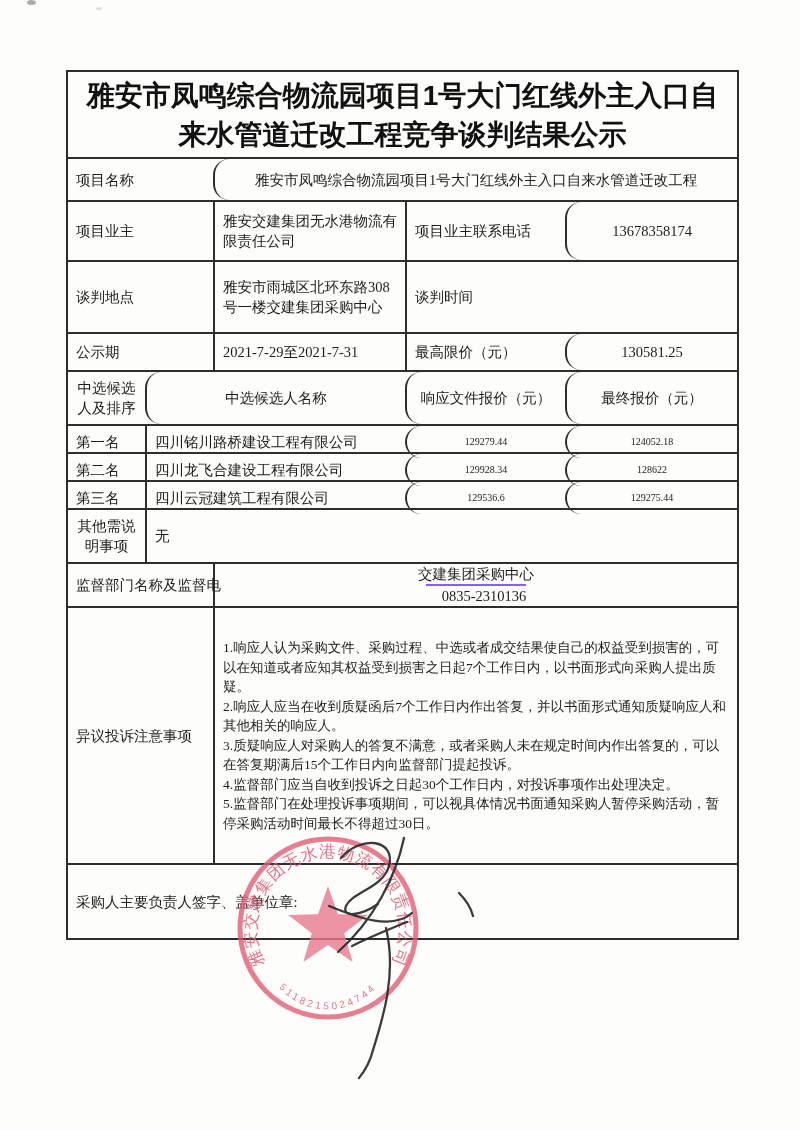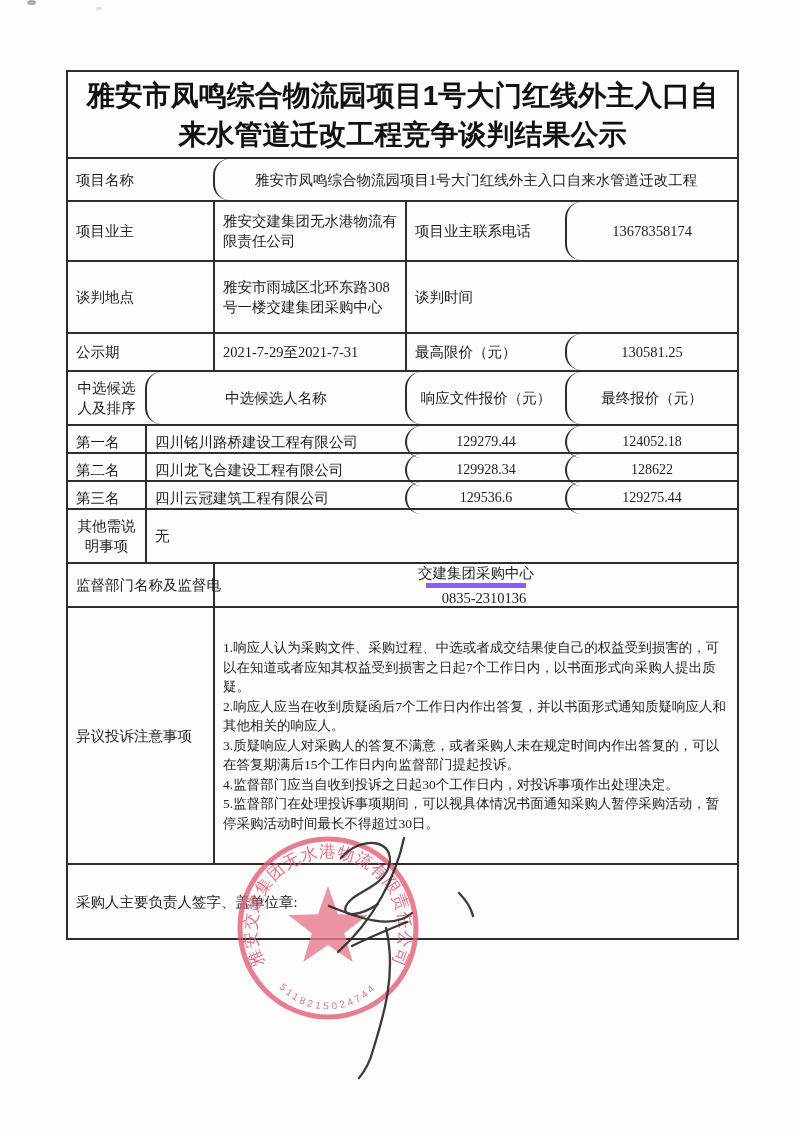--- a/index.html
+++ b/index.html
@@ -54,25 +54,25 @@
   .rh-obj{height:257px;}
   .rh-sign{height:75px;}
 
   .title-cell{
     flex:1;justify-content:center;align-items:center;text-align:center;
     font-family:"Liberation Sans", sans-serif;
     font-weight:bold;font-size:28px;line-height:39px;
     padding:9px 12px;letter-spacing:0px;color:#111;border-radius:19px;
   }
   .cand-hdr{font-size:14.5px;}
-  .price{font-size:14px;}
+  .price{font-size:10px;}
   .sup-col{display:flex;flex-direction:column;flex:1;align-items:center;}
   .sup-sub{flex:1;display:flex;align-items:center;justify-content:center;
            font-size:14.5px;box-sizing:border-box;}
-  .sup-sub.bt{border-top:5px solid #8b5cf6;padding-left:16px;}
+  .sup-sub.bt{border-top:2px solid #8b5cf6;padding-left:16px;}
   .sup-label-span{white-space:nowrap;position:relative;z-index:2;}
   .obj-content{
     flex:1;display:flex;flex-direction:column;justify-content:center;
     font-size:13.5px;line-height:19.5px;padding:10px 6px 10px 8px;
   }
   .obj-content p{margin:0;}
   .nar-wrap{width:86px;text-align:center;display:inline-block;}
   .stamp-svg,.sig-svg{position:absolute;pointer-events:none;}
   .stamp-svg{left:230px;top:834px;}
   .sig-svg{left:0;top:0;}

